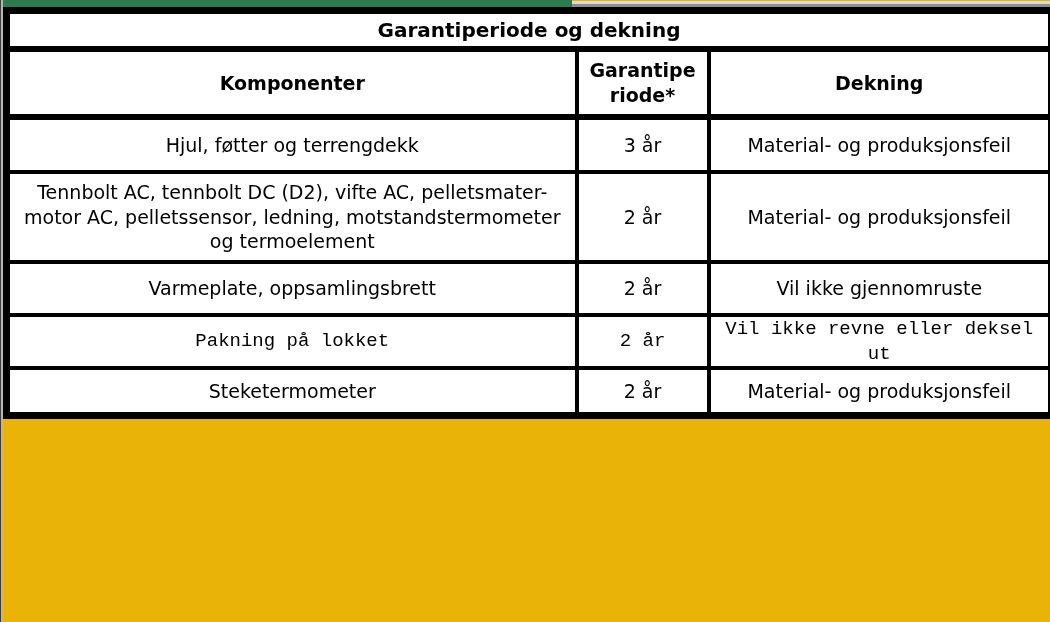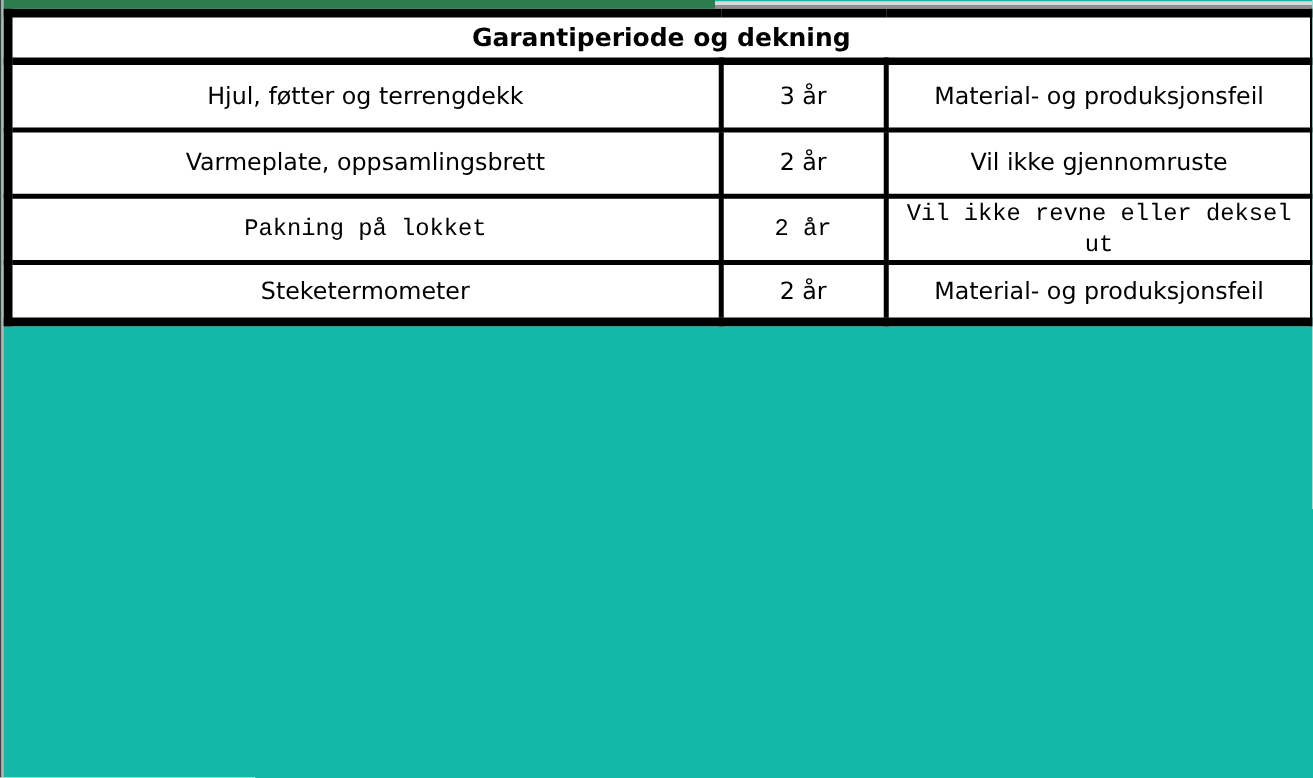--- a/index.html
+++ b/index.html
@@ -4,21 +4,21 @@
 <style>
   html, body {
     margin: 0;
     padding: 0;
     background: #ffffff;
   }
   #screen {
     position: relative;
     width: 1050px;
     height: 622px;
-    background: #14b8a6;
+    background: #eab308;
     overflow: hidden;
     font-family: "DejaVu Sans", "Liberation Sans", sans-serif;
     color: #000000;
   }
   
   .edge-strip {
     position: absolute;
     left: 0; top: 0;
     width: 1px; height: 622px;
     background: #3f3f3f;
@@ -101,23 +101,34 @@
   <table class="warranty">
     <colgroup>
       <col class="c1">
         <col class="c2">
         <col class="c3">
     </colgroup>
     <tbody>
       <tr class="title-row">
         <td colspan="3">Garantiperiode og dekning</td>
       </tr>
+      <tr class="header-row">
+        <th>Komponenter</th>
+        <th class="period-head">Garantipe
+riode*</th>
+        <th>Dekning</th>
+      </tr>
       <tr class="r4">
         <td>Hjul, føtter og terrengdekk</td>
         <td>3 år</td>
+        <td>Material- og produksjonsfeil</td>
+      </tr>
+      <tr class="r5">
+        <td>Tennbolt AC, tennbolt DC (D2), vifte AC, pelletsmater-motor AC, pelletssensor, ledning, motstandstermometer og termoelement</td>
+        <td>2 år</td>
         <td>Material- og produksjonsfeil</td>
       </tr>
       <tr class="r6">
         <td>Varmeplate, oppsamlingsbrett</td>
         <td>2 år</td>
         <td>Vil ikke gjennomruste</td>
       </tr>
       <tr class="r7">
         <td>Pakning på lokket</td>
         <td>2 år</td>

